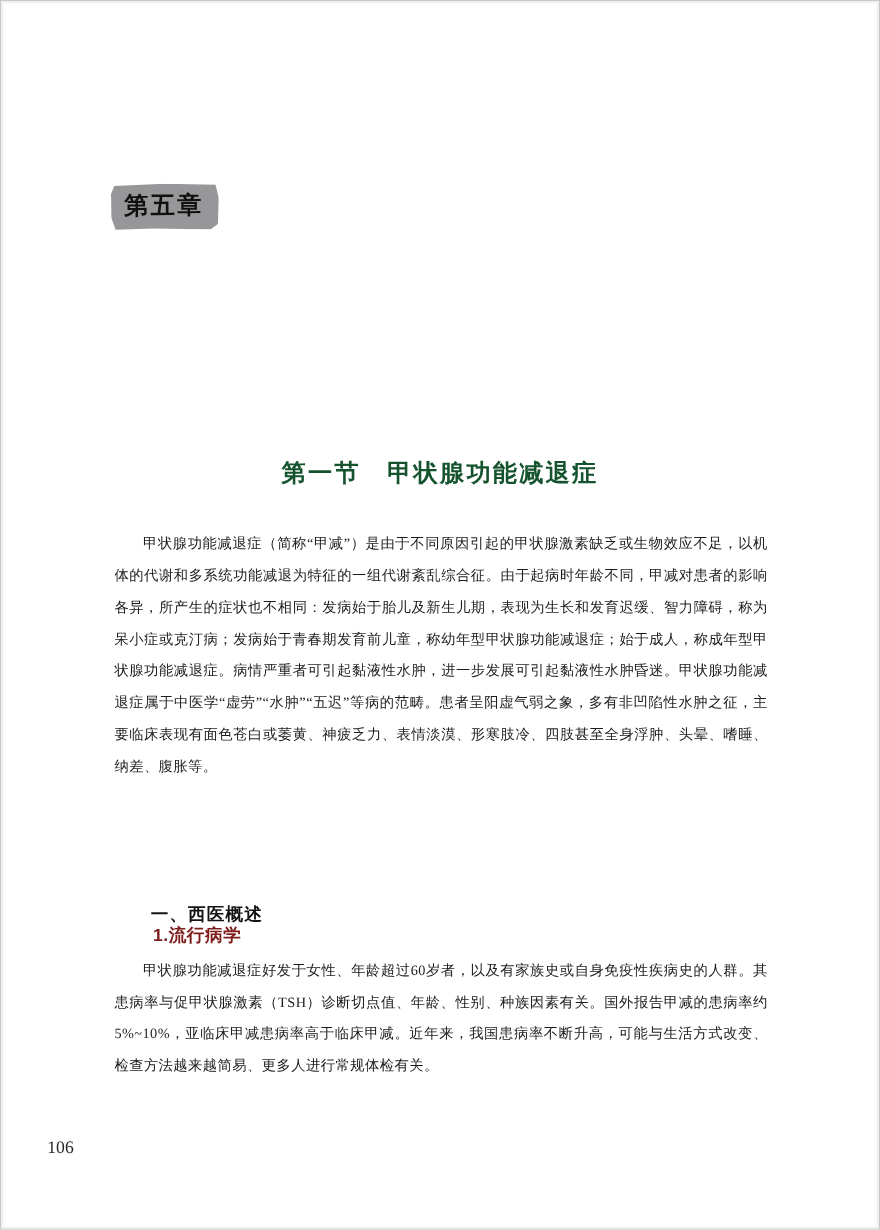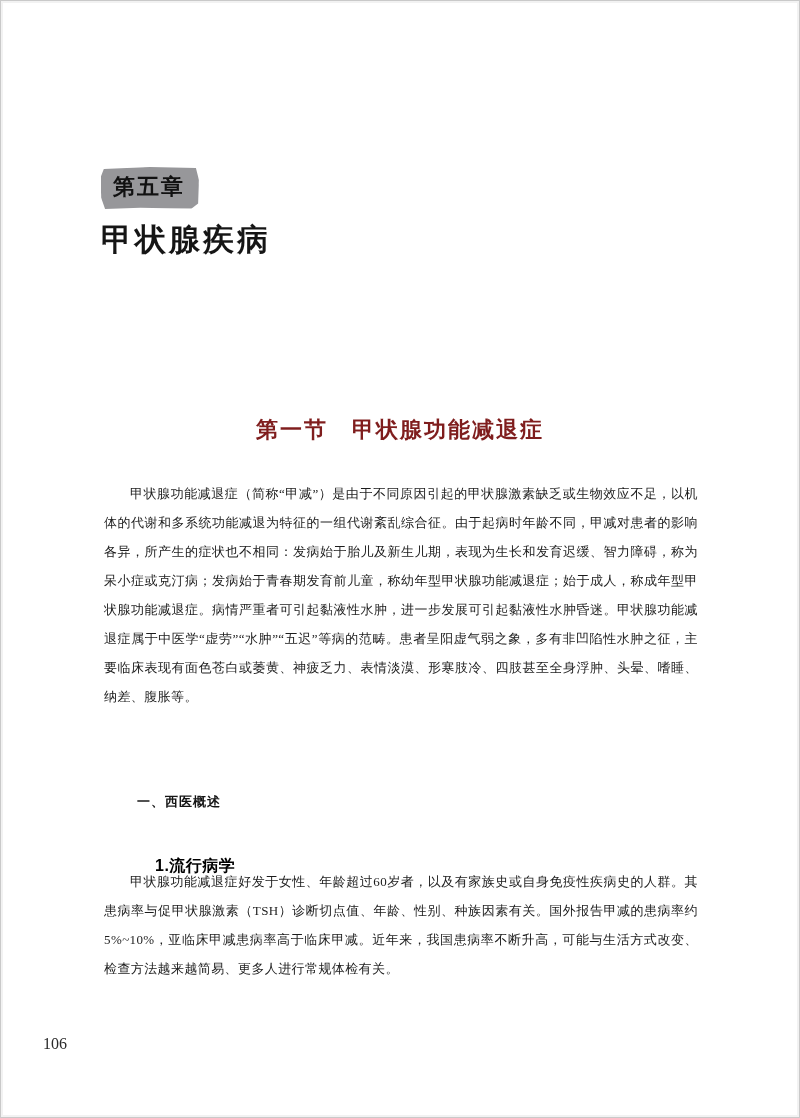--- a/index.html
+++ b/index.html
@@ -55,21 +55,21 @@
     position: absolute;
     top: 414px;
     left: 0;
     width: 100%;
     margin: 0;
     text-align: center;
     font-family: "Liberation Sans", "DejaVu Sans", sans-serif;
     font-weight: 700;
     font-size: 22px;
     letter-spacing: 2px;
-    color: #7f1d1d;
+    color: #14532d;
   }
 
   
   .body-para {
     position: absolute;
     left: 103px;
     width: 594px;
     margin: 0;
     font-size: 13px;
     line-height: 29px;
@@ -78,38 +78,38 @@
     letter-spacing: 0.4px;
     color: #1c1c1c;
   }
   .para-intro { top: 478px; }
   .para-epi   { top: 866px; }
 
   
   .heading-lv1 {
     position: absolute;
     left: 136px;
-    top: 792px;
+    top: 820px;
     margin: 0;
     font-family: "Liberation Sans", "DejaVu Sans", sans-serif;
     font-weight: 700;
-    font-size: 13px;
+    font-size: 16px;
     letter-spacing: 1px;
     color: #141414;
   }
   .heading-lv2 {
     position: absolute;
     left: 138px;
     top: 839px;
-    margin: 16px;
+    margin: 0;
     font-family: "Liberation Sans", "DejaVu Sans", sans-serif;
     font-weight: 700;
     font-size: 16px;
     letter-spacing: 0.5px;
-    color: #000000;
+    color: #7f1d1d;
   }
 
   
   .page-number {
     position: absolute;
     left: 42px;
     top: 1034px;
     font-size: 16px;
     color: #2a2a2a;
     font-family: "Liberation Serif", "DejaVu Serif", serif;
@@ -117,21 +117,20 @@
 </style>
 </head>
 <body>
 
 <div class="page">
 
   <div class="chapter-block">
     <span class="chapter-badge">
       <span class="badge-label">第五章</span>
     </span>
-    <h1 class="chapter-title">甲状腺疾病</h1>
   </div>
 
   <h2 class="section-title">第一节　甲状腺功能减退症</h2>
 
   <p class="body-para para-intro">甲状腺功能减退症（简称“甲减”）是由于不同原因引起的甲状腺激素缺乏或生物效应不足，以机体的代谢和多系统功能减退为特征的一组代谢紊乱综合征。由于起病时年龄不同，甲减对患者的影响各异，所产生的症状也不相同：发病始于胎儿及新生儿期，表现为生长和发育迟缓、智力障碍，称为呆小症或克汀病；发病始于青春期发育前儿童，称幼年型甲状腺功能减退症；始于成人，称成年型甲状腺功能减退症。病情严重者可引起黏液性水肿，进一步发展可引起黏液性水肿昏迷。甲状腺功能减退症属于中医学“虚劳”“水肿”“五迟”等病的范畴。患者呈阳虚气弱之象，多有非凹陷性水肿之征，主要临床表现有面色苍白或萎黄、神疲乏力、表情淡漠、形寒肢冷、四肢甚至全身浮肿、头晕、嗜睡、纳差、腹胀等。</p>
 
   <h3 class="heading-lv1">一、西医概述</h3>
 
   <h4 class="heading-lv2">1.流行病学</h4>
 

